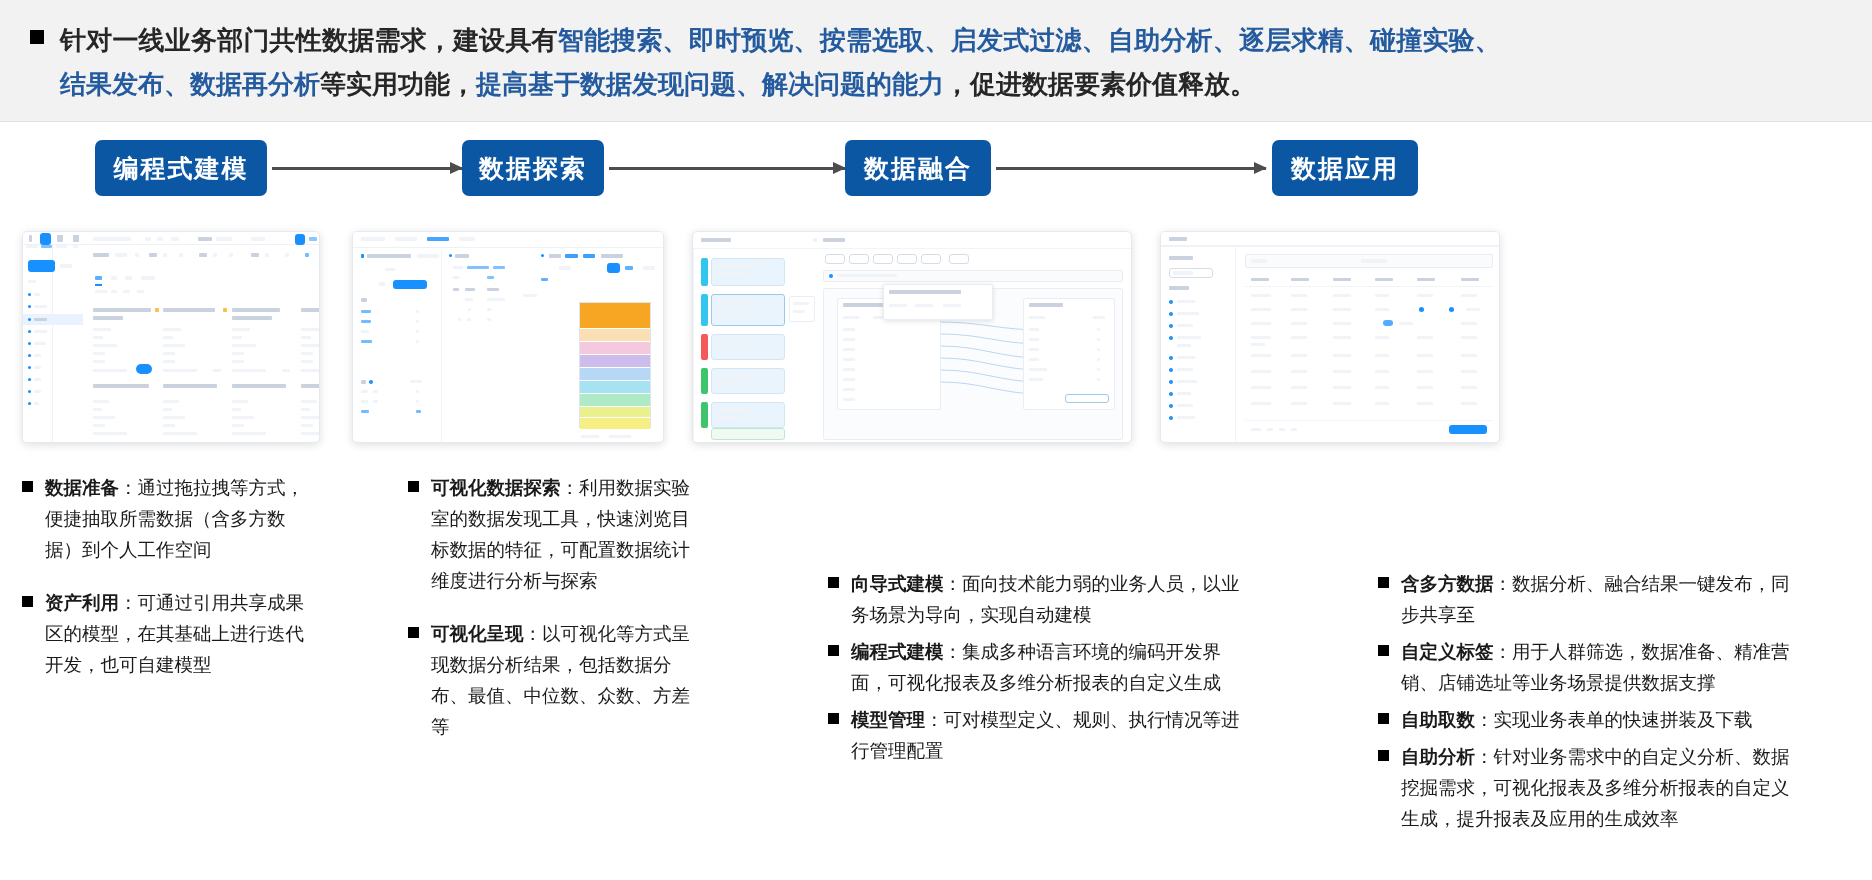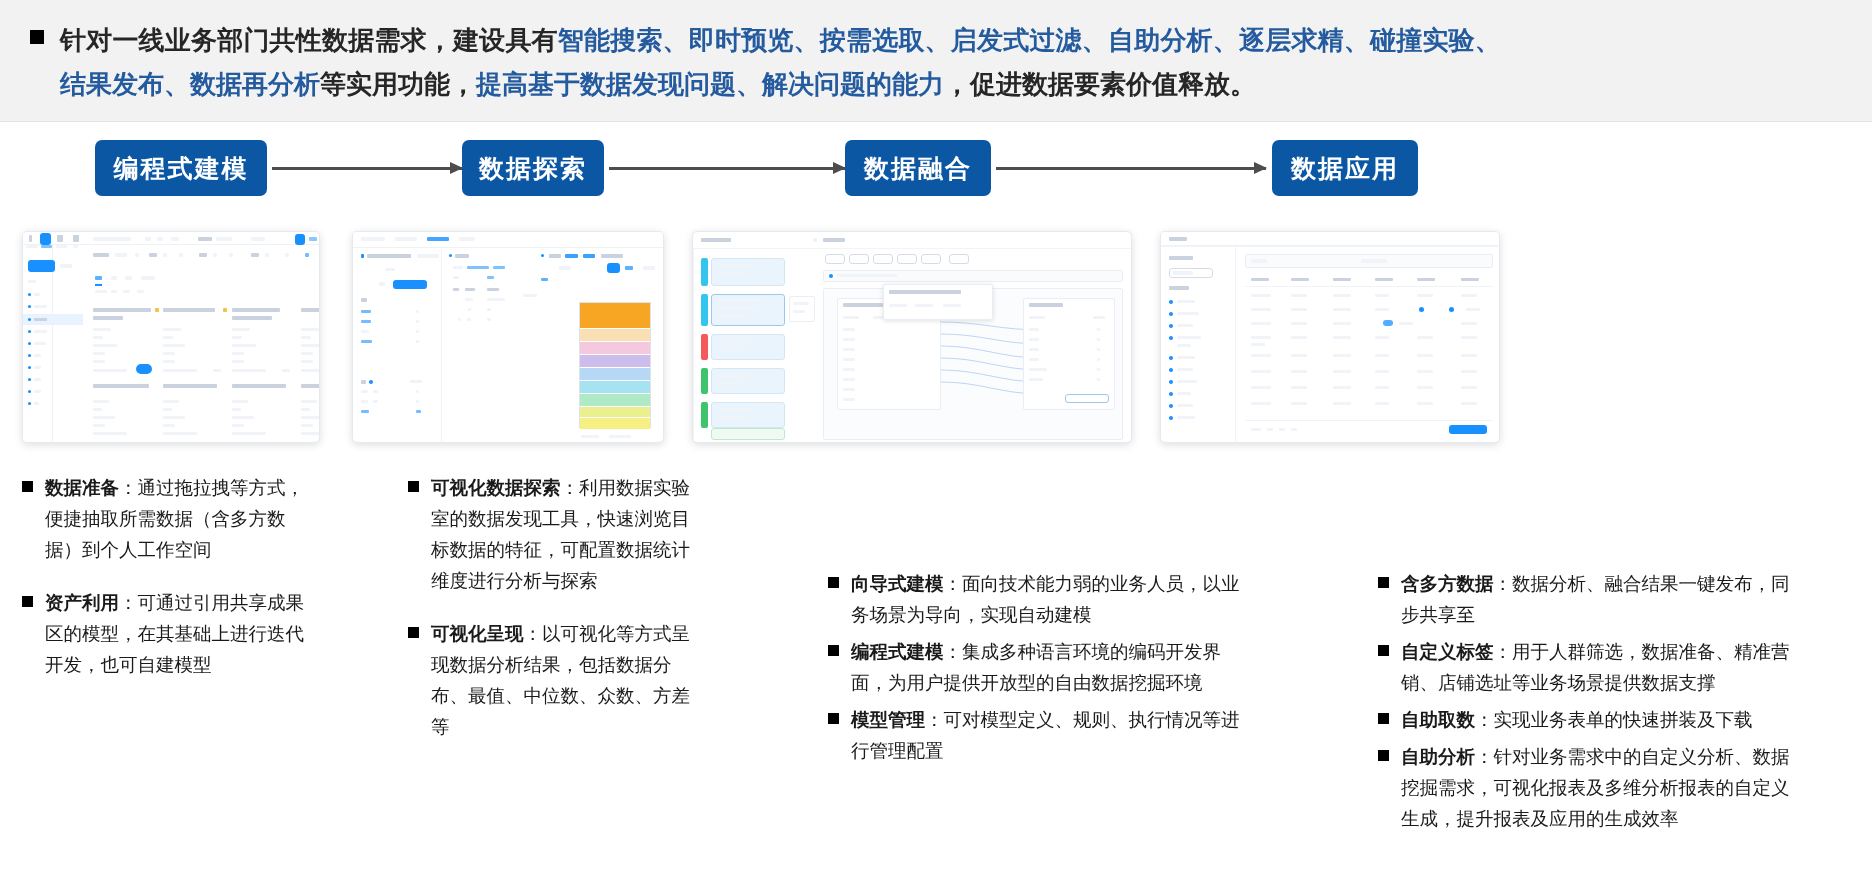--- a/index.html
+++ b/index.html
@@ -608,21 +608,21 @@
     </div>
   </div>
 
   <div class="col col-wide" style="left:828px; top:568px; width:440px;">
     <div class="bul-item">
       <div class="bul-sq"></div>
       <div class="bul-body"><b>向导式建模</b><span>：</span><span>面向技术能力弱的业务人员，以业务场景为导向，实现自动建模</span></div>
     </div>
     <div class="bul-item">
       <div class="bul-sq"></div>
-      <div class="bul-body"><b>编程式建模</b><span>：</span><span>集成多种语言环境的编码开发界面，为用户提供开放型的自由数据挖掘环境</span></div>
+      <div class="bul-body"><b>编程式建模</b><span>：</span><span>集成多种语言环境的编码开发界面，可视化报表及多维分析报表的自定义生成</span></div>
     </div>
     <div class="bul-item">
       <div class="bul-sq"></div>
       <div class="bul-body"><b>模型管理</b><span>：</span><span>可对模型定义、规则、执行情况等进行管理配置</span></div>
     </div>
   </div>
 
   <div class="col col-wide" style="left:1378px; top:568px; width:470px;">
     <div class="bul-item">
       <div class="bul-sq"></div>

